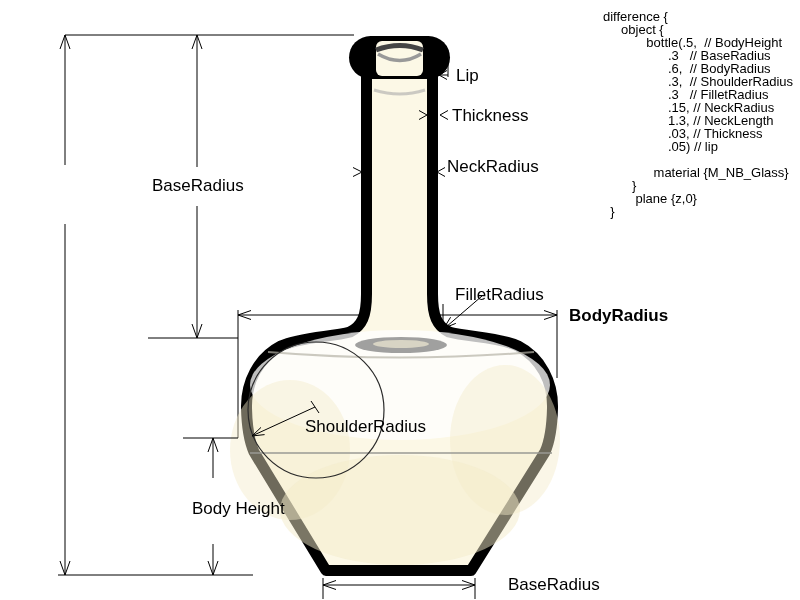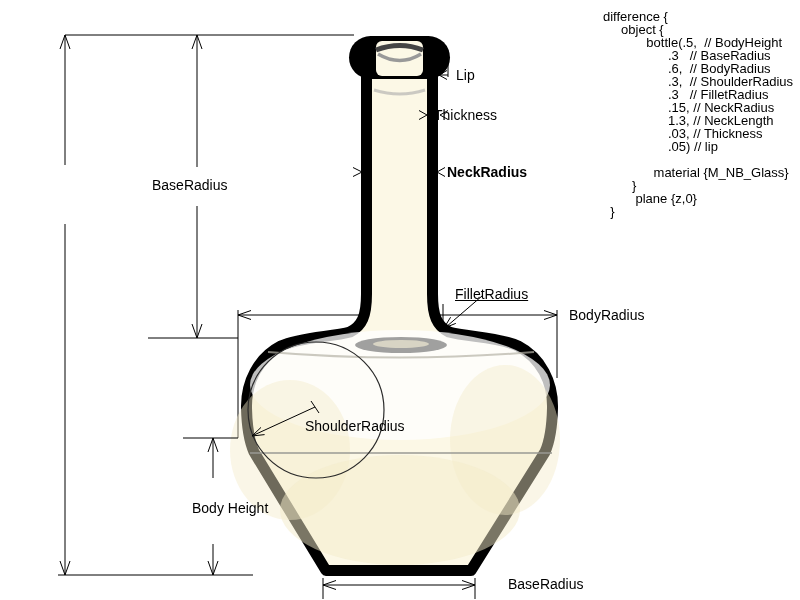--- a/index.html
+++ b/index.html
@@ -9,21 +9,21 @@
     --color-faint:#f3ecc9;
   }
   html,body{margin:0;padding:0;}
   body{
     width:800px;height:600px;background:#ffffff;position:relative;overflow:hidden;
     font-family:"Liberation Sans", sans-serif;color:var(--color-ink);
   }
   #stage{position:absolute;left:0;top:0;width:800px;height:600px;}
   svg{position:absolute;left:0;top:0;}
   .lbl{
-    position:absolute;font-size:14px;line-height:15px;color:var(--color-ink);
+    position:absolute;font-size:17px;line-height:15px;color:var(--color-ink);
     white-space:pre;
   }
   #code{
     position:absolute;left:603px;top:10px;
     font-family:"Liberation Sans", sans-serif;
     font-size:13px;line-height:13px;white-space:pre;margin:0;color:var(--color-ink);
   }
   .ann{stroke:var(--color-ink);stroke-width:1;fill:none;}
   .outline{stroke:var(--color-ink);stroke-width:11;stroke-linejoin:round;fill:var(--color-glass);}
 </style>
@@ -134,24 +134,24 @@
         <polyline class="ann" points="336,580.5 323,585 336,589.5"></polyline>
         <polyline class="ann" points="462,580.5 475,585 462,589.5"></polyline>
         <line class="ann" x1="323" y1="578" x2="323" y2="599"></line>
         <line class="ann" x1="475" y1="578" x2="475" y2="599"></line>
       </g>
     </g>
   </svg>
 
   <div class="lbl" style="left:152px;top:178px;">BaseRadius</div>
   <div class="lbl" style="left:456px;top:68px;">Lip</div>
-  <div class="lbl" style="left:434px;top:108px;">Thickness</div>
-  <div class="lbl" style="left:447px;top:165px;font-weight:bold;">NeckRadius</div>
-  <div class="lbl" style="left:455px;top:287px;text-decoration:underline;">FilletRadius</div>
-  <div class="lbl" style="left:569px;top:308px;">BodyRadius</div>
+  <div class="lbl" style="left:452px;top:108px;">Thickness</div>
+  <div class="lbl" style="left:447px;top:159px;">NeckRadius</div>
+  <div class="lbl" style="left:455px;top:287px;">FilletRadius</div>
+  <div class="lbl" style="left:569px;top:308px;font-weight:bold;">BodyRadius</div>
   <div class="lbl" style="left:305px;top:419px;">ShoulderRadius</div>
   <div class="lbl" style="left:192px;top:501px;">Body Height</div>
   <div class="lbl" style="left:493px;top:577px;margin-left:15px;">BaseRadius</div>
 
   <pre id="code">difference {
      object {
             bottle(.5,  // BodyHeight
                   .3   // BaseRadius
                   .6,  // BodyRadius
                   .3,  // ShoulderRadius

